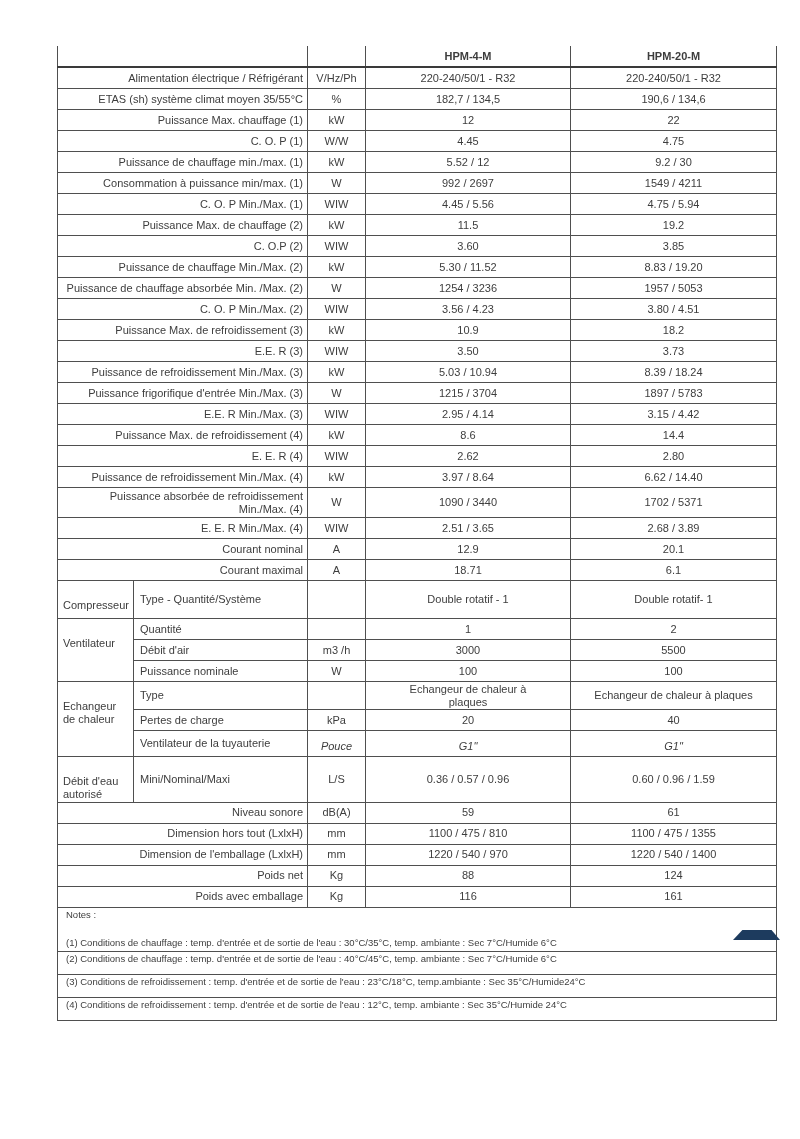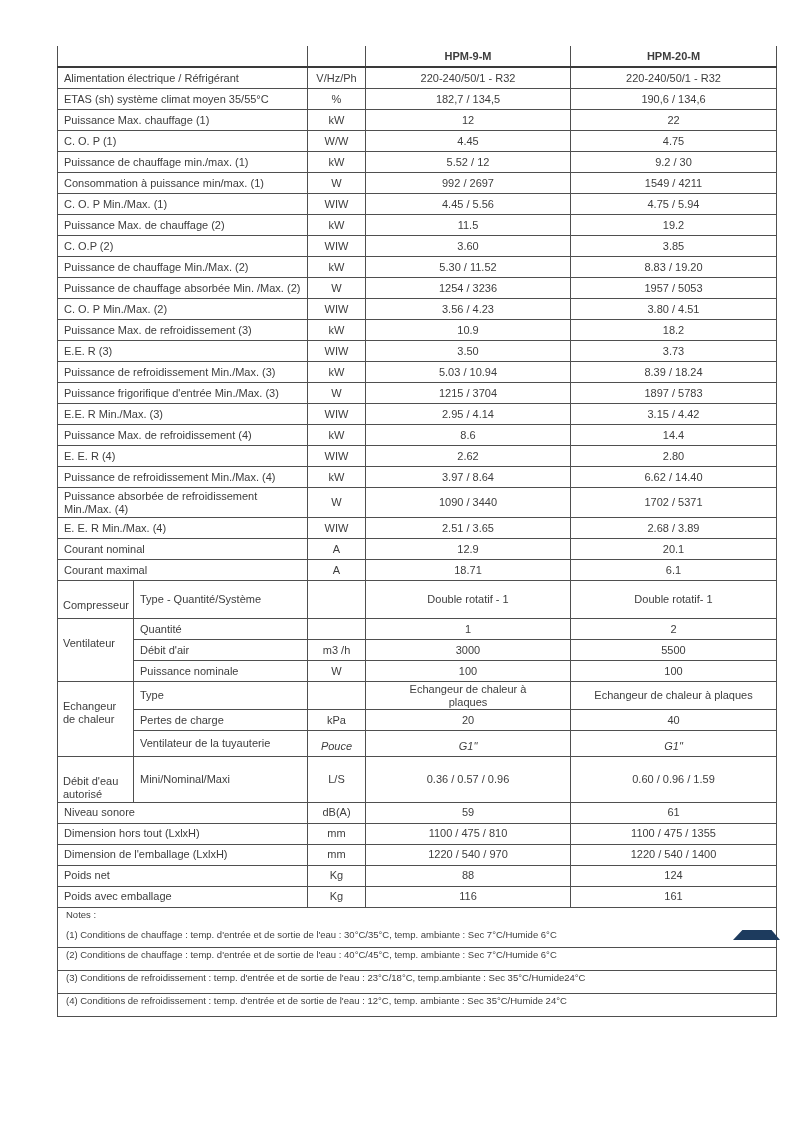--- a/index.html
+++ b/index.html
@@ -14,30 +14,30 @@
   col.c-m1{width:205px;}
   col.c-m2{width:206px;}
   td,th{border:1px solid #4f4f4f;padding:1px 4px;height:18px;
         font-weight:normal;line-height:1.15;overflow:hidden;}
   tr.r{height:20px;}
   tr.r-tall{height:30px;}
   tr.r-mid{height:26px;}
   tr.head{height:18px;}
   tr.head td,tr.head th{border-top:none;border-bottom:2px solid #3a3a3a;}
   tr.head th{font-weight:bold;text-align:center;}
-  .lbl{text-align:left;padding-left:6px;}
+  .lbl{text-align:right;padding-left:6px;}
   .ctr{text-align:center;}
   .glbl{text-align:left;vertical-align:top;padding-top:18px;padding-left:5px;}
   .slbl{text-align:left;padding-left:6px;}
   .vb{vertical-align:bottom;padding-bottom:4px;font-style:italic;}
   .wrapnarrow{display:inline-block;max-width:118px;}
   tr.notes-first{height:40px;}
   tr.notes-row{height:20px;}
   .notes-cell{text-align:left;font-size:9.5px;padding:2px 8px;vertical-align:top;}
-  .notes-cell .nt{margin-bottom:10px;}
+  .notes-cell .nt{margin-bottom:18px;}
   .corner-mark{position:absolute;left:733px;top:930px;width:47px;height:10px;
         background:#1d3b5e;
         clip-path:polygon(20% 0,82% 0,100% 100%,0 100%);
         filter:drop-shadow(0 1px 1px rgba(110,120,135,.85));}
 </style>
 </head>
 <body>
 
 <div class="page">
   <table class="doc">
@@ -46,21 +46,21 @@
         <col class="c-sub">
         <col class="c-unit">
         <col class="c-m1">
         <col class="c-m2">
     </colgroup>
 
     <tbody>
         <tr class="head">
       <td colspan="2"></td>
       <td></td>
-      <th>HPM-9-M</th>
+      <th>HPM-4-M</th>
       <th>HPM-20-M</th>
     </tr>
 
     <tr class="r">
       <td class="lbl" colspan="2">Alimentation électrique / Réfrigérant</td>
       <td class="ctr">V/Hz/Ph</td>
       <td class="ctr">220-240/50/1 - R32</td>
       <td class="ctr">220-240/50/1 - R32</td>
     </tr>
     <tr class="r">

